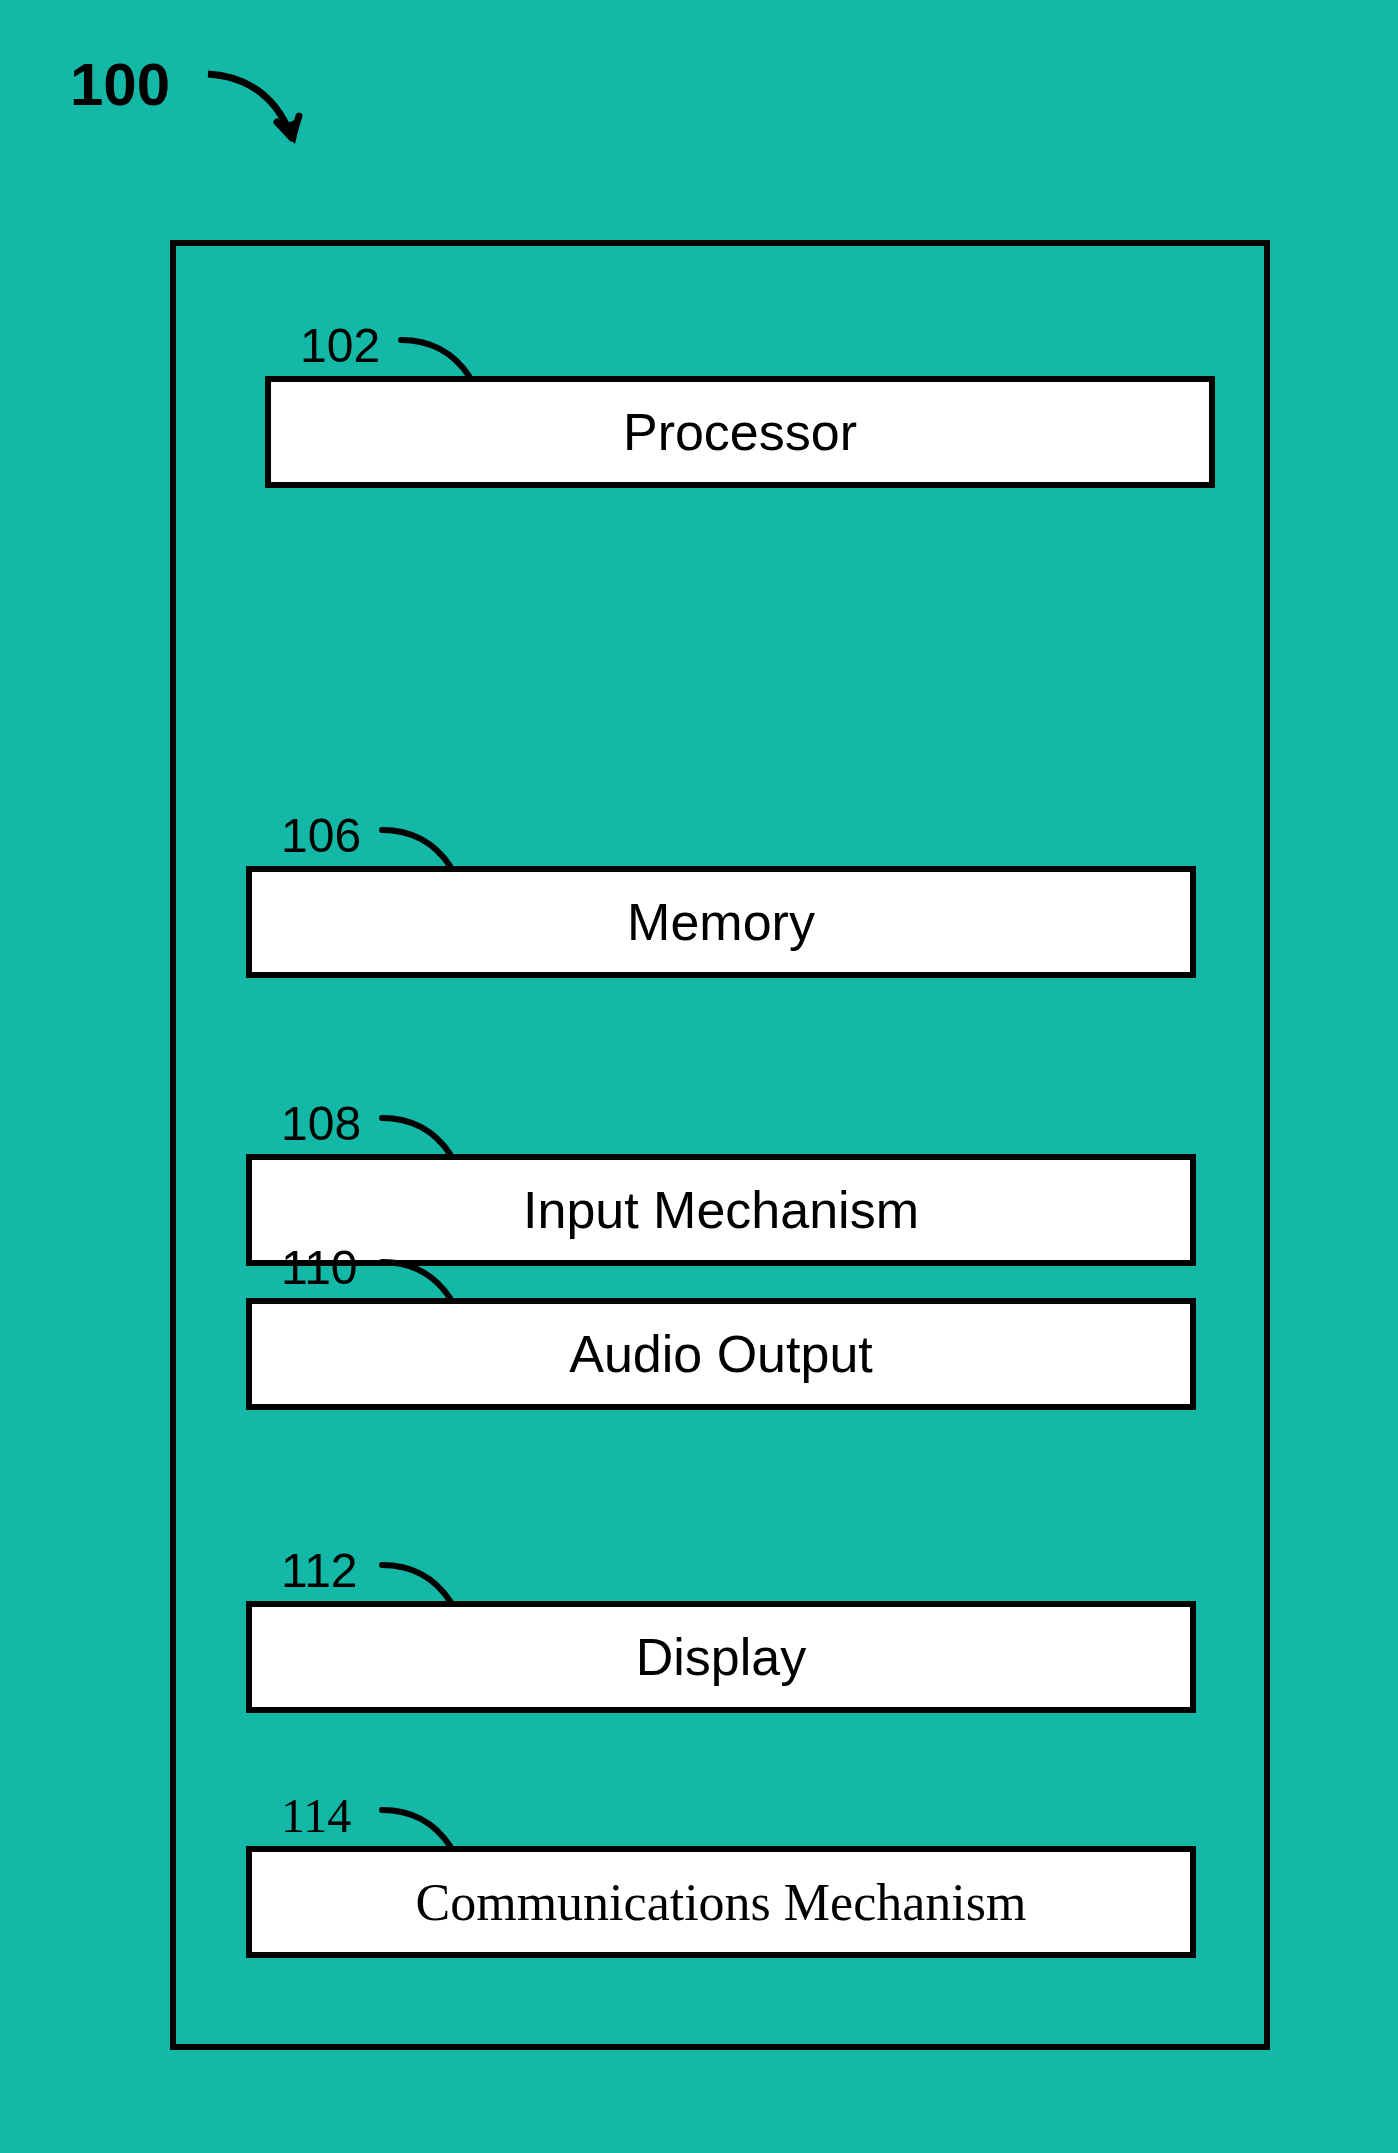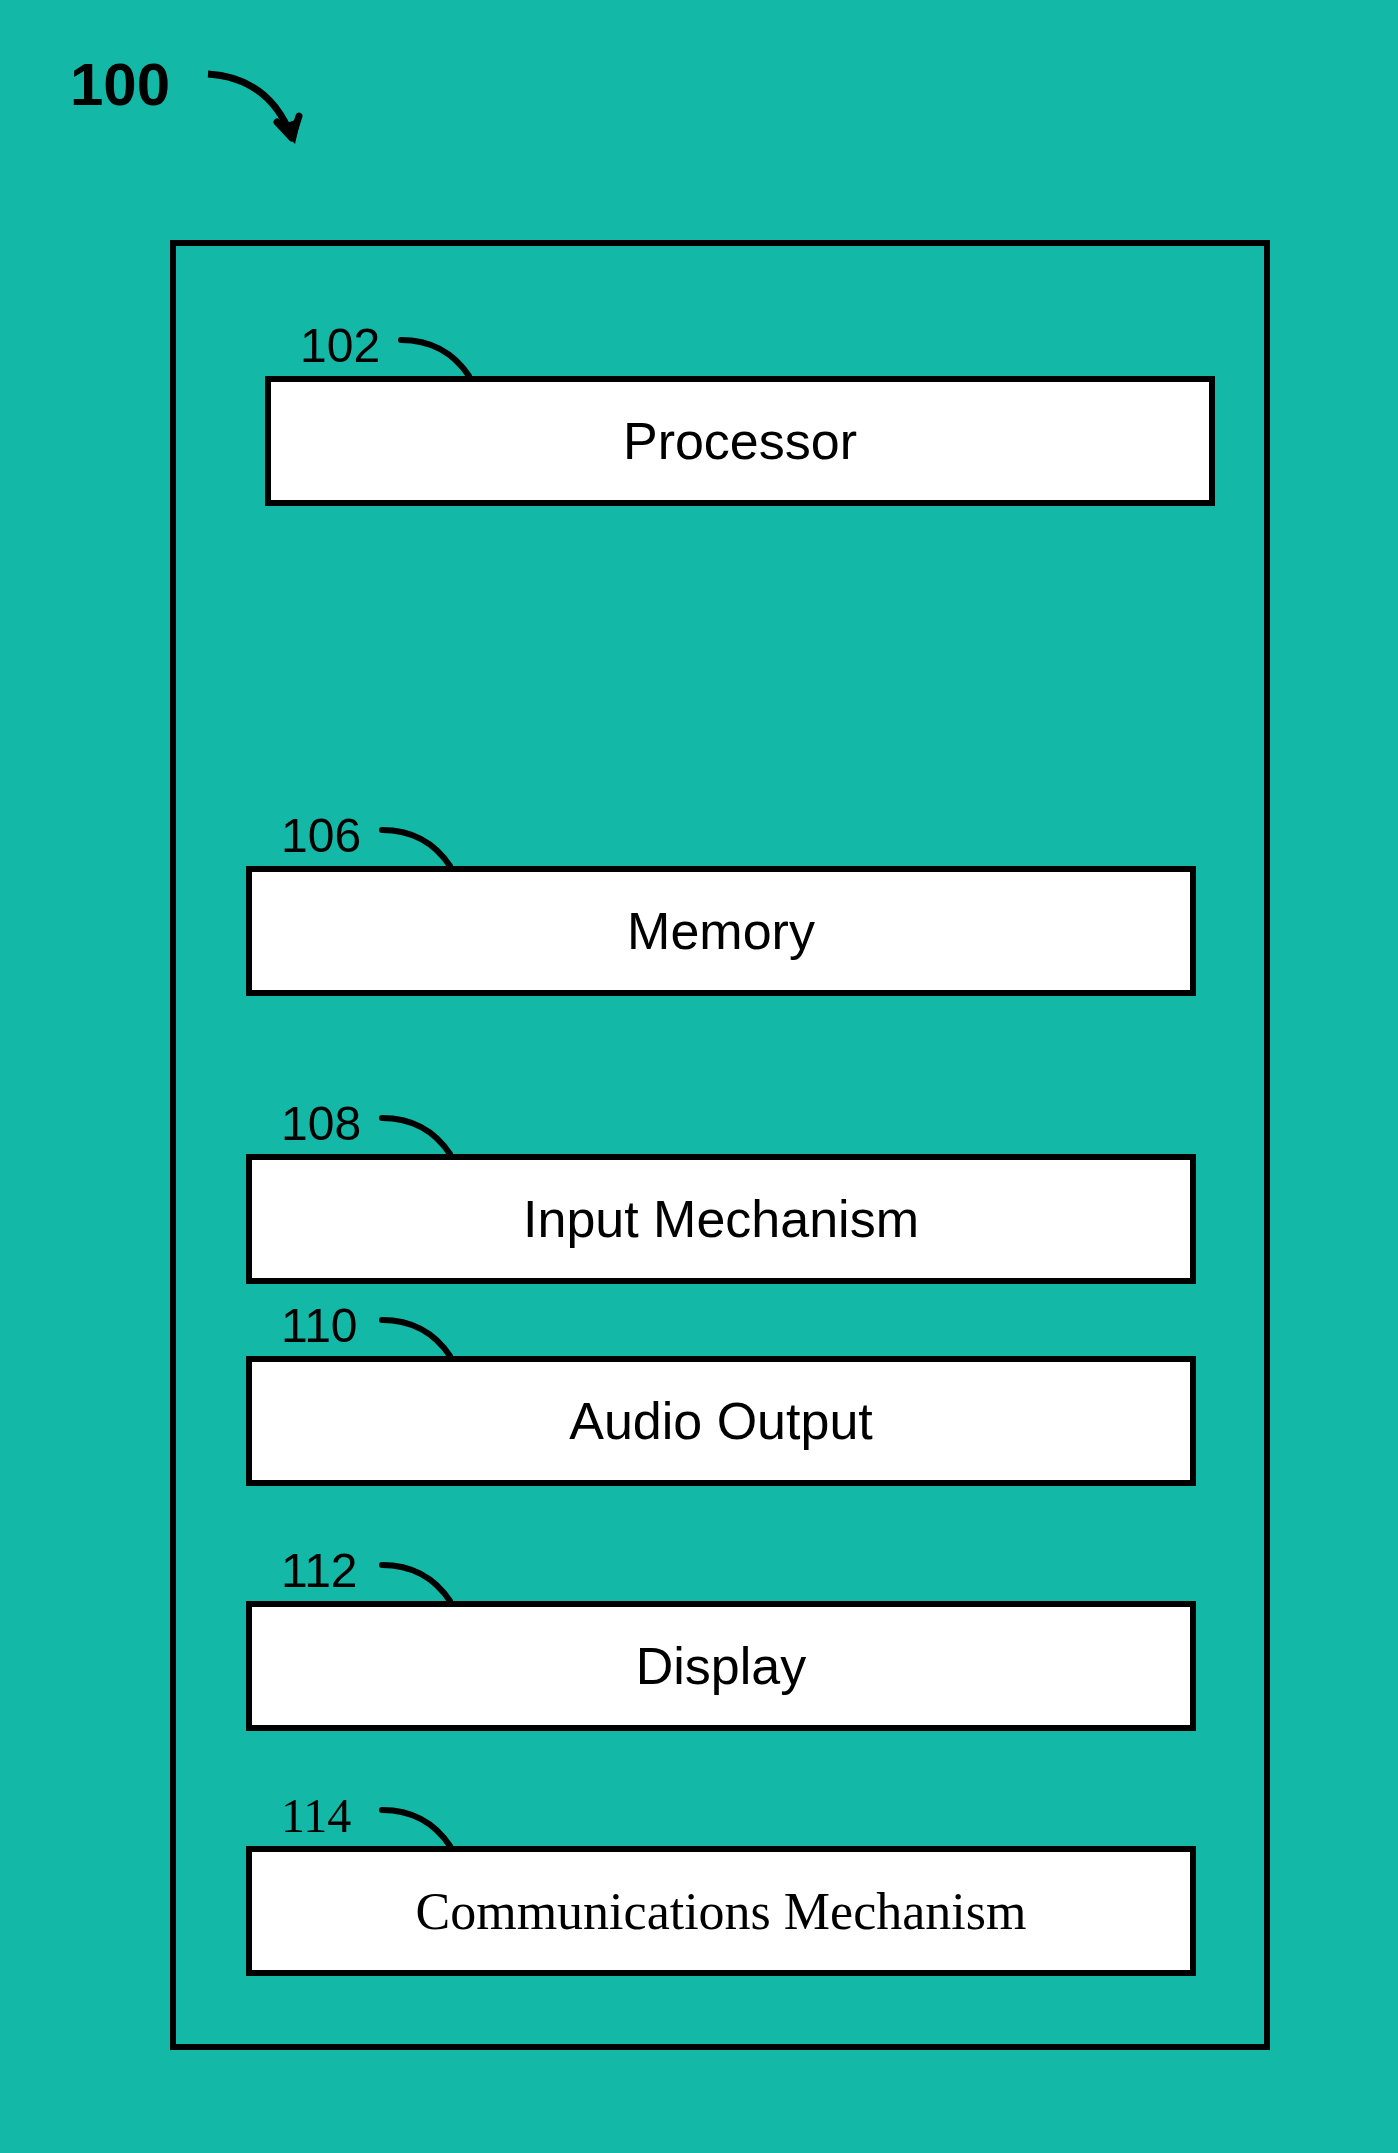--- a/index.html
+++ b/index.html
@@ -52,21 +52,21 @@
   }
   .lead {
     position: absolute;
     top: -40px;
     left: 130px;
     width: 88px;
     height: 46px;
   }
   .component-box {
     width: 950px;
-    height: 130px;
+    height: 112px;
     border: 6px solid #000;
     box-sizing: border-box;
     display: flex;
     align-items: center;
     justify-content: center;
     font-size: 52px;
     color: #000;
     background: #fff;
   }
 </style>
@@ -109,21 +109,21 @@
     <div class="slot" style="top:908px;">
       <div class="ref-label">108</div>
       <svg class="lead" viewBox="0 0 88 46">
         <path d="M 6 4 Q 50 4 74 40" fill="none" stroke="#000" stroke-width="6" stroke-linecap="round"></path>
       </svg>
       <div class="component-box">
         <span>Input Mechanism</span>
       </div>
     </div>
 
-    <div class="slot" style="top:1110px;border-radius:9px;">
+    <div class="slot" style="top:1052px;border-radius:9px;">
       <div class="ref-label">110</div>
       <svg class="lead" viewBox="0 0 88 46">
         <path d="M 6 4 Q 50 4 74 40" fill="none" stroke="#000" stroke-width="6" stroke-linecap="round"></path>
       </svg>
       <div class="component-box">
         <span>Audio Output</span>
       </div>
     </div>
 
     <div class="slot" style="top:1355px;">

